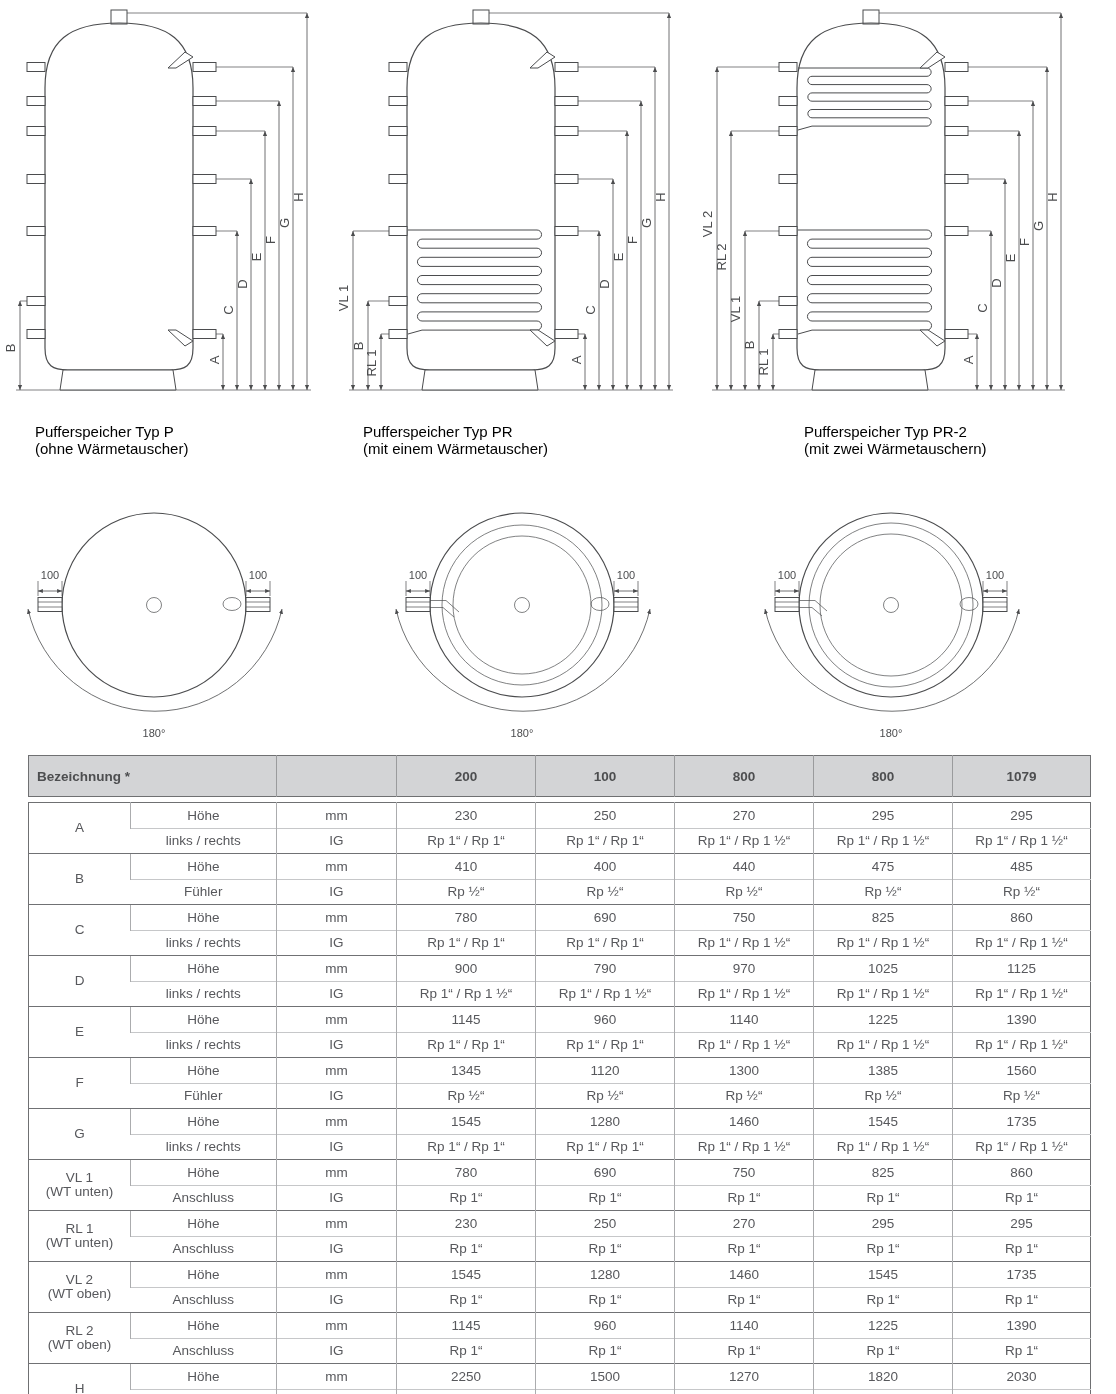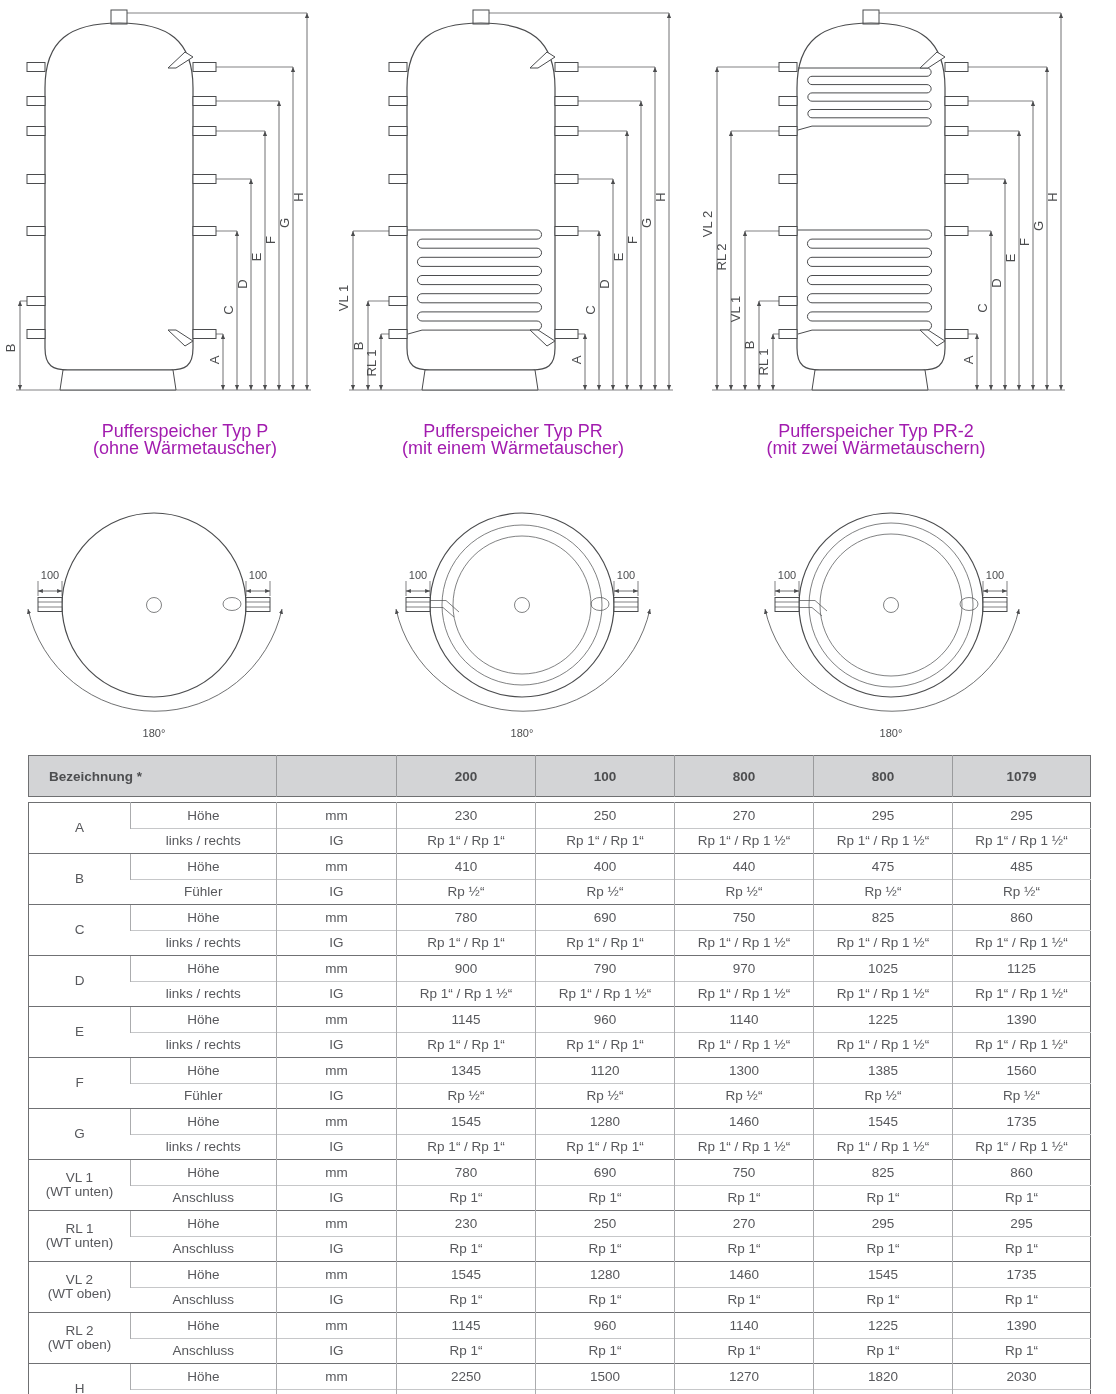--- a/index.html
+++ b/index.html
@@ -7,29 +7,29 @@
        font-family:"Liberation Sans",sans-serif;color:#57585c;}
   .abs{position:absolute;}
   svg{overflow:visible;display:block;}
   .ln{fill:none;stroke:#4b4c4e;stroke-width:1.2;}
   .pl{fill:#fff;stroke:#4b4c4e;stroke-width:1;}
   .dim{fill:none;stroke:#4b4c4e;stroke-width:0.8;}
   .cn{fill:none;stroke:#4b4c4e;stroke-width:0.7;}
   .coil{fill:none;stroke:#4b4c4e;stroke-width:1;}
   text.dl{font-size:13px;fill:#4b4c4e;}
   text.sm{font-size:11px;fill:#4b4c4e;}
-  .caption{position:absolute;width:300px;text-align:center;font-size:18px;
-           line-height:17px;color:#a21caf;}
+  .caption{position:absolute;width:300px;text-align:left;font-size:15px;
+           line-height:17px;color:#000000;}
   
   .tblwrap{position:absolute;left:28px;top:755px;width:1062px;}
   table{border-collapse:collapse;table-layout:fixed;width:1062px;color:#57585c;}
   .t-head{border:1.5px solid #6f7072;}
   .t-head th{background:#d3d4d6;height:38px;font-size:13.5px;font-weight:bold;
              border-left:1px solid #9a9b9d;color:#4d4e50;}
-  .t-head th:first-child{border-left:none;text-align:left;padding-left:20px;}
+  .t-head th:first-child{border-left:none;text-align:left;padding-left:8px;}
   .t-body{border:1.5px solid #6f7072;margin-top:5px;}
   .t-body td{height:24.5px;text-align:center;font-size:13.5px;
              border-left:1px solid #abacae;padding:0 2px;}
   .t-body td:first-child{border-left:none;}
   .t-body tr.g0 td{border-top:1.7px solid #707174;}
   .t-body tr:first-child.g0 td{border-top:none;}
   .t-body tr.g1 td{border-top:1px solid #c6c7c9;}
   .t-body td.c-group{line-height:14px;}
   .mt5{margin-top:5px;}
 </style>
@@ -228,21 +228,21 @@
 </svg>
 
 <div class="caption" style="left:35px;top:423px">
   <div>Pufferspeicher Typ P</div>
   <div>(ohne Wärmetauscher)</div>
 </div>
 <div class="caption" style="left:363px;top:423px">
   <div>Pufferspeicher Typ PR</div>
   <div>(mit einem Wärmetauscher)</div>
 </div>
-<div class="caption" style="left:726px;top:423px">
+<div class="caption" style="left:804px;top:423px">
   <div>Pufferspeicher Typ PR-2</div>
   <div>(mit zwei Wärmetauschern)</div>
 </div>
 
 <svg class="abs" style="left:20px;top:483px" width="340" height="270" viewBox="0 0 340 270">
   <circle class="ln" cx="134" cy="122" r="92"></circle>
   <circle class="cn" cx="134" cy="122" r="7.5"></circle>
   <g>
     <rect class="pl" x="18" y="114.5" width="24" height="14"></rect>
       <line class="cn" x1="18" y1="119" x2="42" y2="119"></line>

